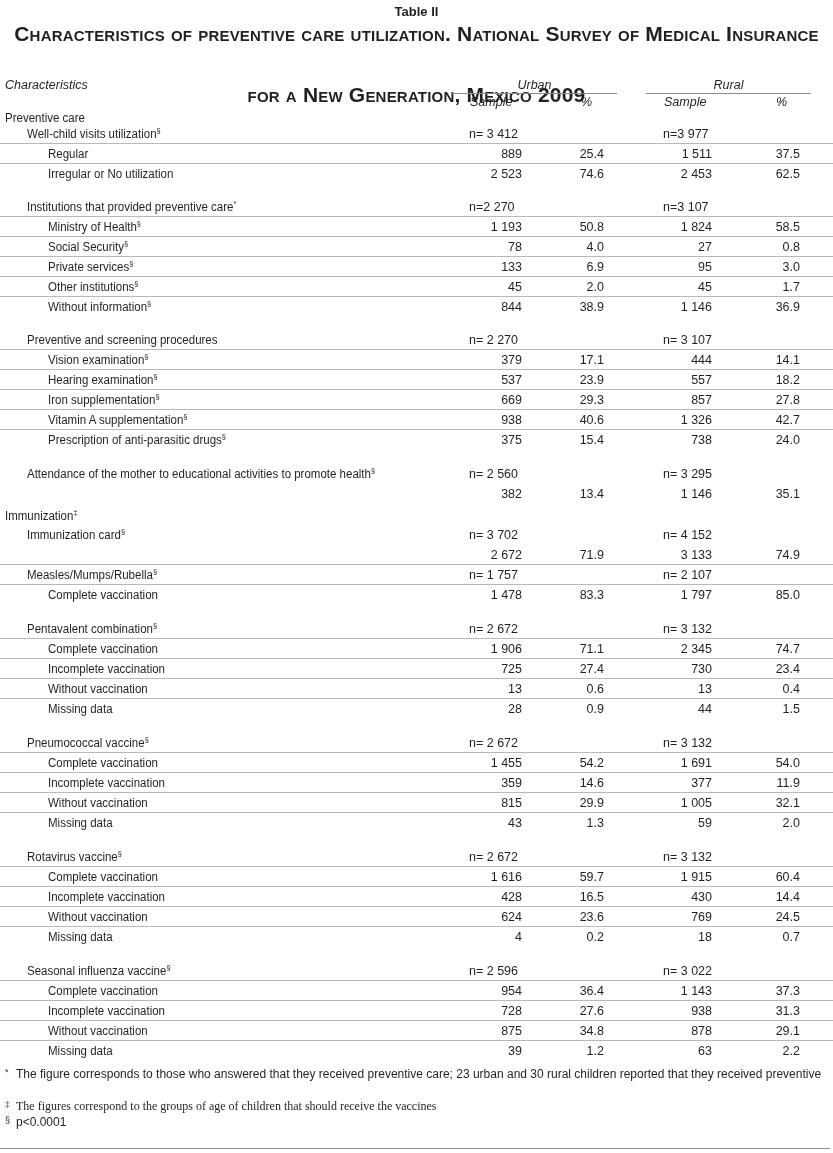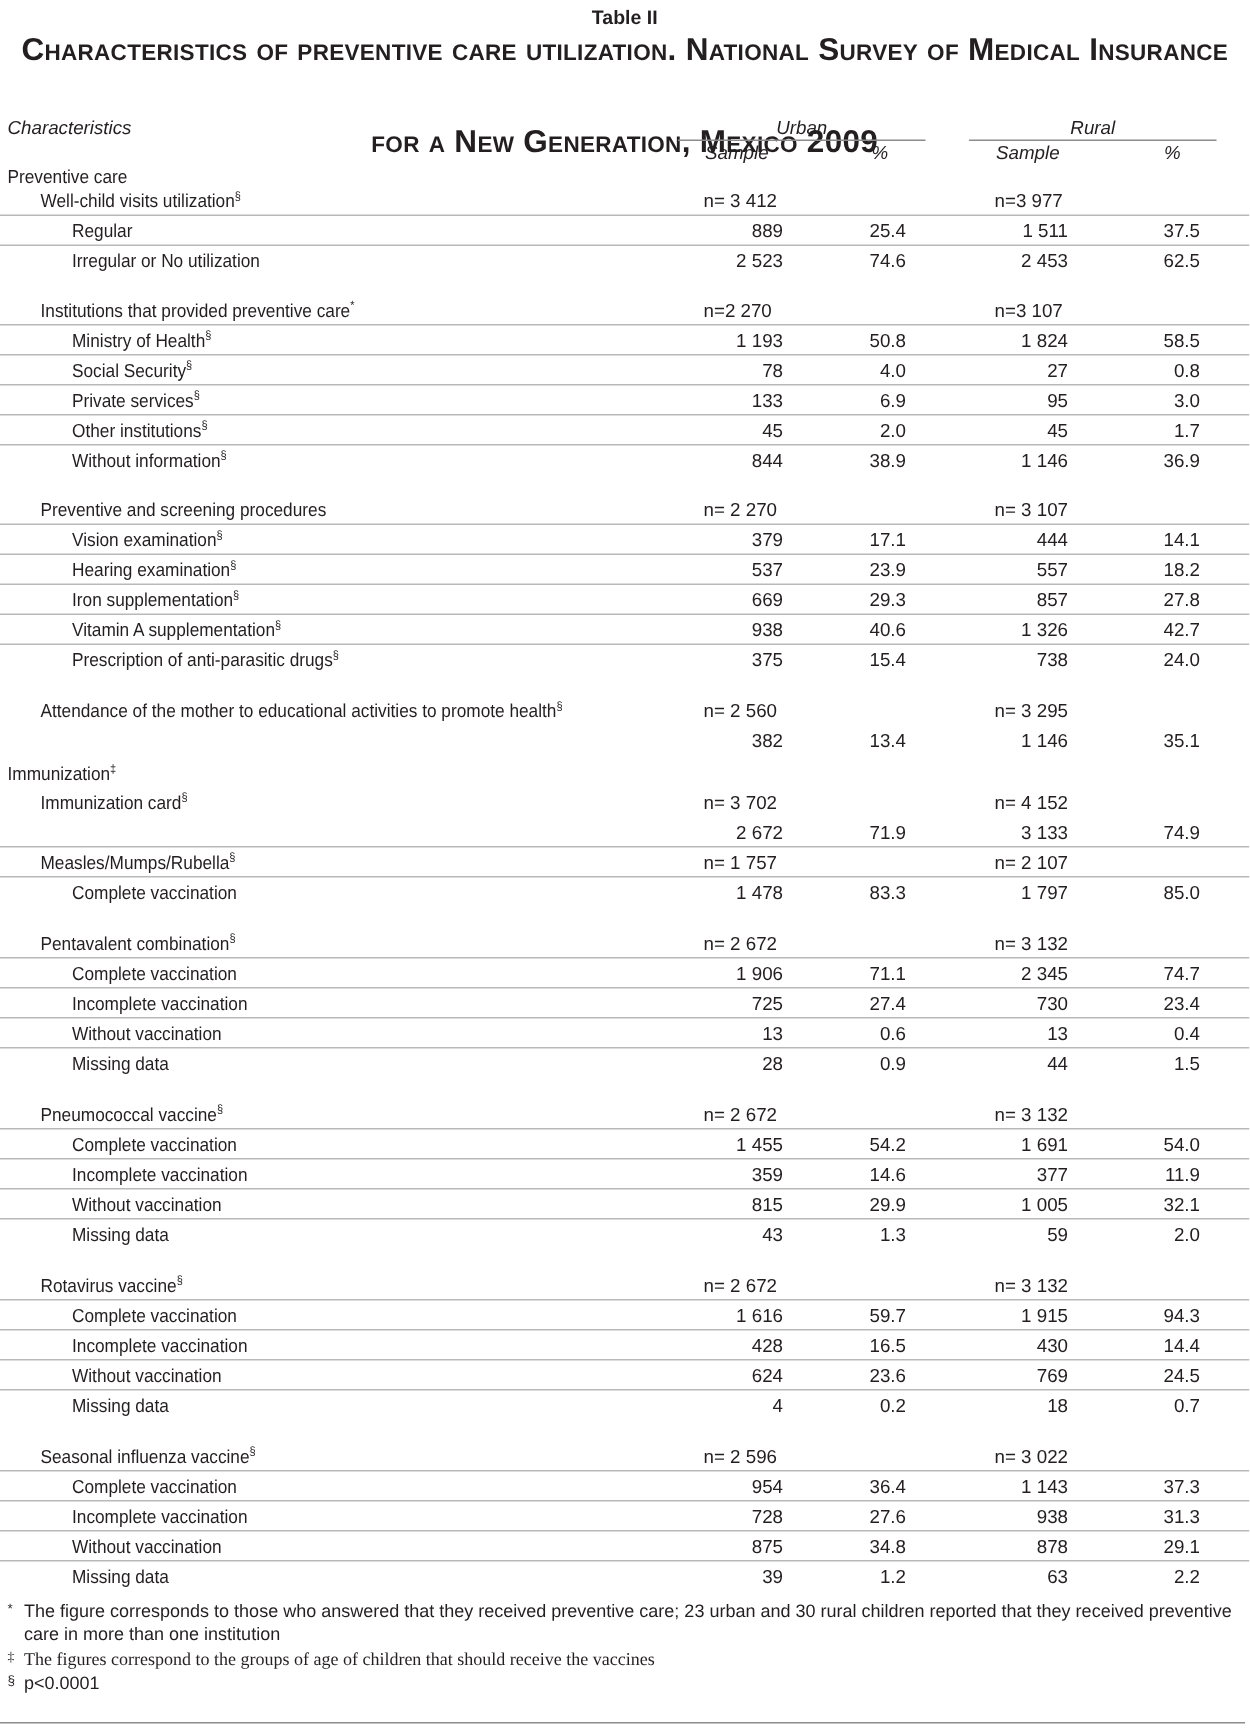--- a/index.html
+++ b/index.html
@@ -263,21 +263,21 @@
     <div class="row" style="top: 847px;">
       <span class="cell lbl lvl1"><span>Rotavirus vaccine</span><sup>§</sup></span>
       <span class="cell c-un">n= 2 672</span>
       <span class="cell c-rn">n= 3 132</span>
     </div>
     <div class="row sep" style="top: 866px;">
       <span class="cell lbl lvl2"><span>Complete vaccination</span></span>
       <span class="cell num c-us">1 616</span>
       <span class="cell num c-up">59.7</span>
       <span class="cell num c-rs">1 915</span>
-      <span class="cell num c-rp">94.3</span>
+      <span class="cell num c-rp">60.4</span>
     </div>
     <div class="row sep" style="top: 886px;">
       <span class="cell lbl lvl2"><span>Incomplete vaccination</span></span>
       <span class="cell num c-us">428</span>
       <span class="cell num c-up">16.5</span>
       <span class="cell num c-rs">430</span>
       <span class="cell num c-rp">14.4</span>
     </div>
     <div class="row sep" style="top: 906px;">
       <span class="cell lbl lvl2"><span>Without vaccination</span></span>
@@ -322,17 +322,17 @@
     <div class="row sep" style="top: 1040px;">
       <span class="cell lbl lvl2"><span>Missing data</span></span>
       <span class="cell num c-us">39</span>
       <span class="cell num c-up">1.2</span>
       <span class="cell num c-rs">63</span>
       <span class="cell num c-rp">2.2</span>
     </div>
   </div>
 
 <div id="footnotes">
-    <div class="fn" style="top: 1065px;"><span class="mark">*</span><span>The figure corresponds to those who answered that they received preventive care; 23 urban and 30 rural children reported that they received preventive</span><div class="indent">care in more than one institution</div></div>
+    <div class="fn" style="top: 1065px;"><span class="mark">*</span><span>The figure corresponds to those who answered that they received preventive care; 23 urban and 30 rural children reported that they received preventive</span></div>
     <div class="fn" style="top: 1097px; font-family: Liberation Serif, serif;"><span class="mark">‡</span><span>The figures correspond to the groups of age of children that should receive the vaccines</span></div>
     <div class="fn" style="top: 1113px;"><span class="mark">§</span><span style="font-style: normal;">p&lt;0.0001</span></div>
   </div>
 <div id="bottom-rule"></div>
 
 </body></html>

